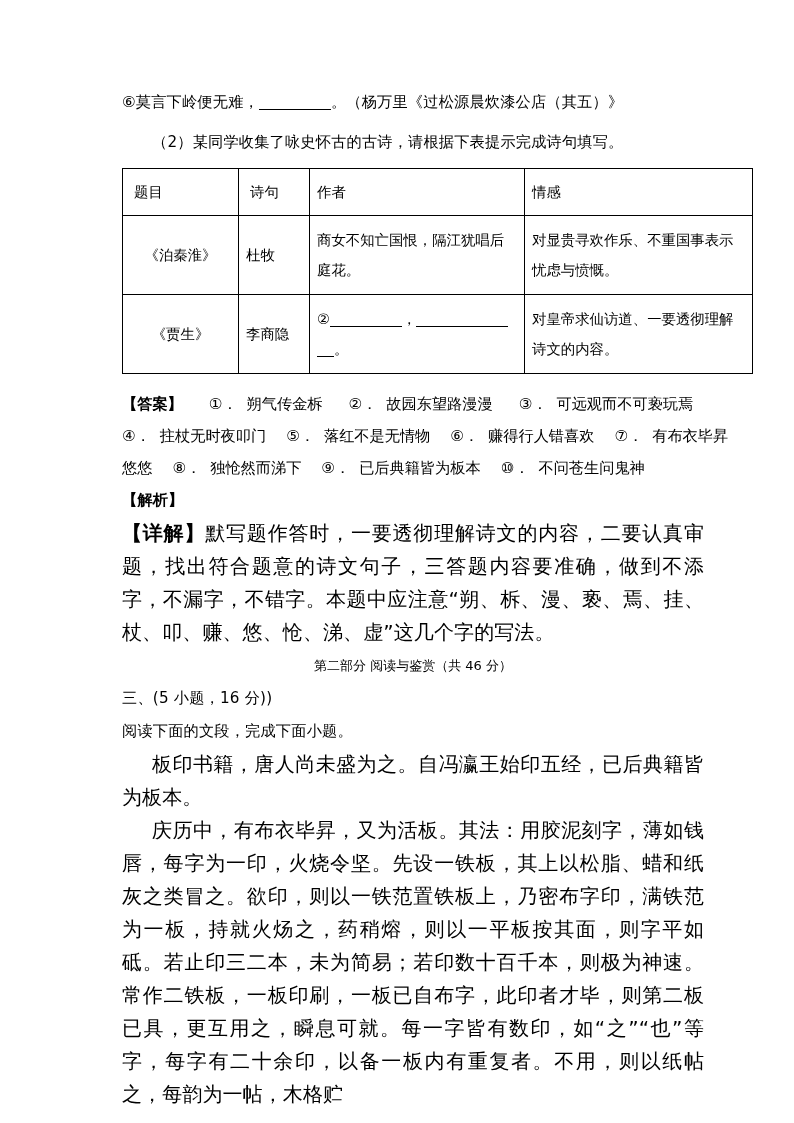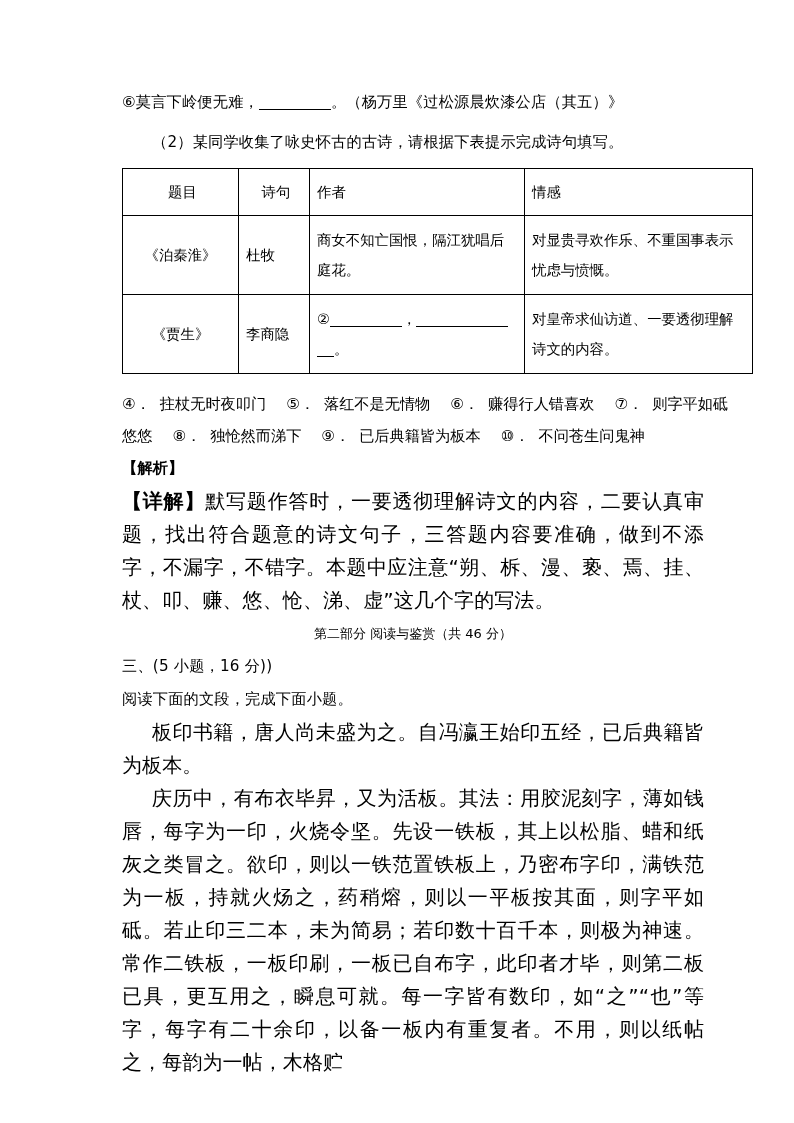--- a/index.html
+++ b/index.html
@@ -55,21 +55,21 @@
     padding: 4px 7px 4px 7px;
     vertical-align: middle;
     word-break: break-all;
   }
   td.c-title   { width: 97px; text-align: center; }
   td.c-author  { width: 52px; }
   td.c-verse   { width: 200px; }
   td.c-emotion { width: 213px; }
   tr.head td { height: 38px; vertical-align: middle; }
   tr.head td.c-title,
-  tr.head td.c-author { text-align: center; padding-left: 11px; }
+  tr.head td.c-author { text-align: left; padding-left: 11px; }
   tr.body td { height: 70px; }
   tr.body.tall td { height: 78px; }
   .blank-u {
     display: inline-block;
     border-bottom: 1.3px solid #000;
     vertical-align: -3px;
   }
   .b-short { width: 72px; }
   .b-long  { width: 92px; }
   .b-tiny  { width: 17px; }
@@ -128,23 +128,26 @@
       <td class="c-title">《贾生》</td>
       <td class="c-author">李商隐</td>
       <td class="c-verse"><span>②</span><span class="blank-u b-short"></span><span>，</span><span class="blank-u b-long"></span><span class="blank-u b-tiny"></span><span>。</span></td>
       <td class="c-emotion">对皇帝求仙访道、一要透彻理解诗文的内容。</td>
     </tr>
   </tbody>
     </table>
 
   <div class="gap-md"></div>
 
+  <div class="ans-line">
+    <span class="ans-label">【答案】</span><span class="sp-wide"></span><span>①．</span><span class="sp-small"></span><span>朔气传金柝</span><span class="sp-wide"></span><span>②．</span><span class="sp-small"></span><span>故园东望路漫漫</span><span class="sp-wide"></span><span>③．</span><span class="sp-small"></span><span>可远观而不可亵玩焉</span>
+  </div>
 
   <div class="ans-line">
-    <span>④．</span><span class="sp-small"></span><span>拄杖无时夜叩门</span><span class="sp-mid"></span><span>⑤．</span><span class="sp-small"></span><span>落红不是无情物</span><span class="sp-mid"></span><span>⑥．</span><span class="sp-small"></span><span>赚得行人错喜欢</span><span class="sp-mid"></span><span>⑦．</span><span class="sp-small"></span><span>则字平如砥</span>
+    <span>④．</span><span class="sp-small"></span><span>拄杖无时夜叩门</span><span class="sp-mid"></span><span>⑤．</span><span class="sp-small"></span><span>落红不是无情物</span><span class="sp-mid"></span><span>⑥．</span><span class="sp-small"></span><span>赚得行人错喜欢</span><span class="sp-mid"></span><span>⑦．</span><span class="sp-small"></span><span>有布衣毕昇</span>
   </div>
 
   <div class="ans-line">
     <span>悠悠</span><span class="sp-mid"></span><span>⑧．</span><span class="sp-small"></span><span>独怆然而涕下</span><span class="sp-mid"></span><span>⑨．</span><span class="sp-small"></span><span>已后典籍皆为板本</span><span class="sp-mid"></span><span>⑩．</span><span class="sp-small"></span><span>不问苍生问鬼神</span>
   </div>
 
   <div class="line">
     <span class="bold-label">【解析】</span>
   </div>
 

